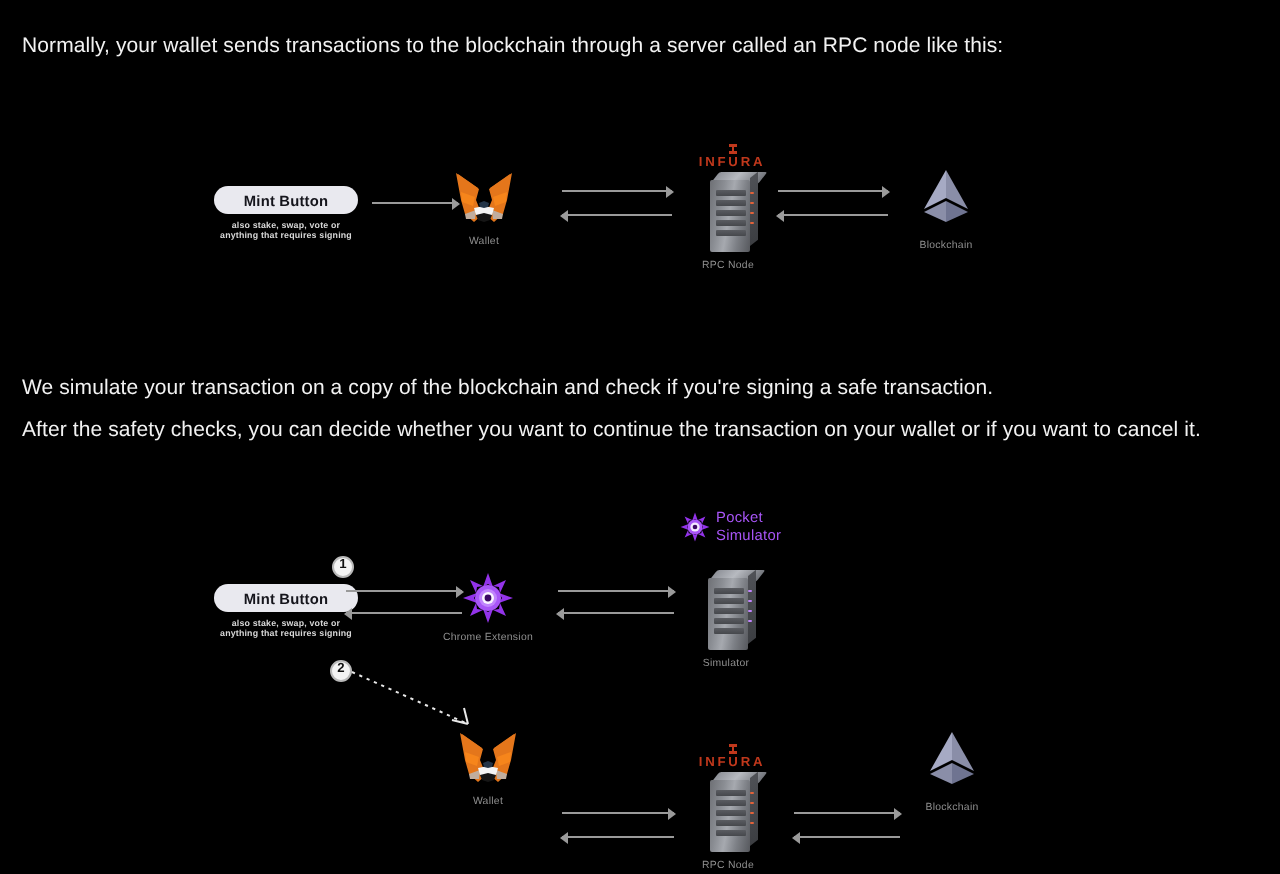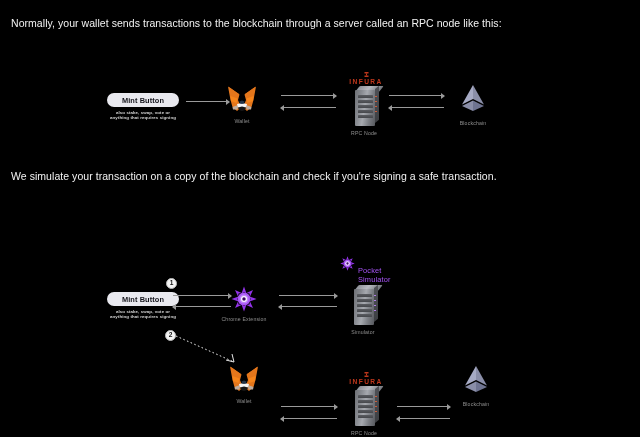--- a/index.html
+++ b/index.html
@@ -14,21 +14,21 @@
   .para {
     position: absolute;
     color: #f2f2f2;
     font-size: 10.5px;
     line-height: 13px;
     letter-spacing: 0.05px;
     white-space: nowrap;
     text-align: center;
   }
   .p-intro { left: 11px; top: 17px; }
-  .p-mid1  { left: 11px; top: 170px; }
+  .p-mid1  { left: 11px; top: 188px; }
   .p-mid2  { left: 11px; top: 209px; }
 
   
   .node { position: absolute; }
   .node-label {
     position: absolute;
     left: 50%; transform: translateX(-50%);
     color: #8f8f8f;
     font-size: 5.2px;
     letter-spacing: 0.15px;
@@ -154,20 +154,21 @@
     width: 5px; height: 5px;
   }
 </style>
 </head>
 <body>
 
 <div class="page">
 
   <div class="para p-intro">Normally, your wallet sends transactions to the blockchain through a server called an RPC node like this:</div>
   <div class="para p-mid1">We simulate your transaction on a copy of the blockchain and check if you're signing a safe transaction.</div>
+  <div class="para p-mid2">After the safety checks, you can decide whether you want to continue the transaction on your wallet or if you want to cancel it.</div>
 
   <div class="node" style="left:107px; top:93px;">
     <div class="mintpill">Mint Button</div>
     <div class="mintcap">
       <span>also stake, swap, vote or</span><br>
       <span>anything that requires signing</span>
     </div>
   </div>
 
   <div class="arrow right" style="left:186px; top:101px; width:43px;"></div>
@@ -294,21 +295,21 @@
           <path d="M8 8 L21 14 L15 15 L14 21 Z"></path>
           <path d="M44 44 L31 38 L37 37 L38 31 Z"></path>
           <path d="M44 8 L38 21 L37 15 L31 14 Z"></path>
           <path d="M8 44 L14 31 L15 37 L21 38 Z"></path>
         </g>
         <circle cx="26" cy="26" r="13" fill="#a855f7"></circle>
         <circle cx="26" cy="26" r="8" fill="#f3e8ff"></circle>
         <circle cx="26" cy="26" r="4" fill="#3b0764"></circle>
       </svg>
     </div>
-    <div class="pu-wordmark" style="left:18px; top:12px;">
+    <div class="pu-wordmark" style="left:18px; top:0px;">
       <span>Pocket</span><br>
       <span>Simulator</span>
     </div>
   </div>
 
   <div class="node" style="left:352px; top:285px;">
     <div class="rack">
       <div class="top"></div>
       <div class="side"></div>
       <div class="body"></div>

